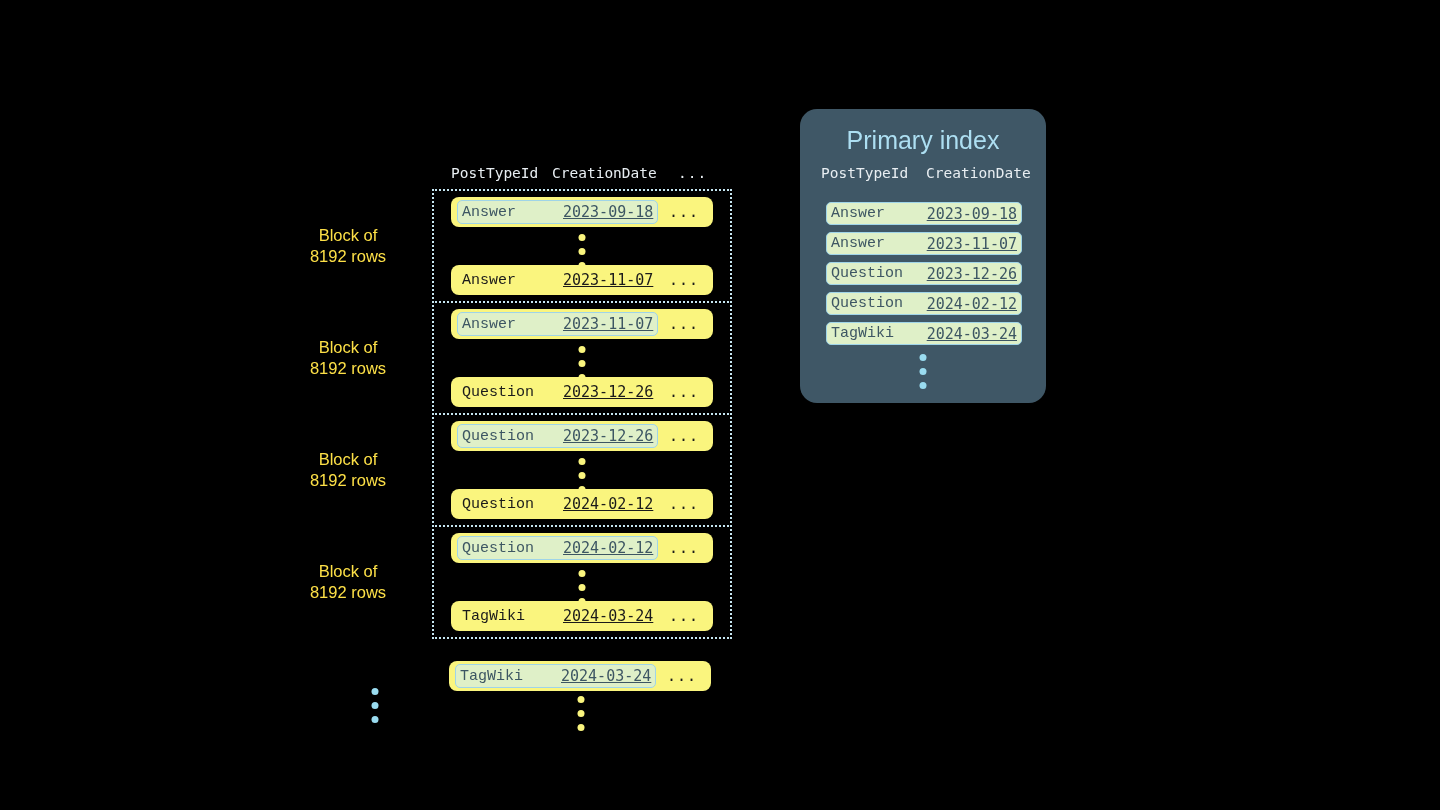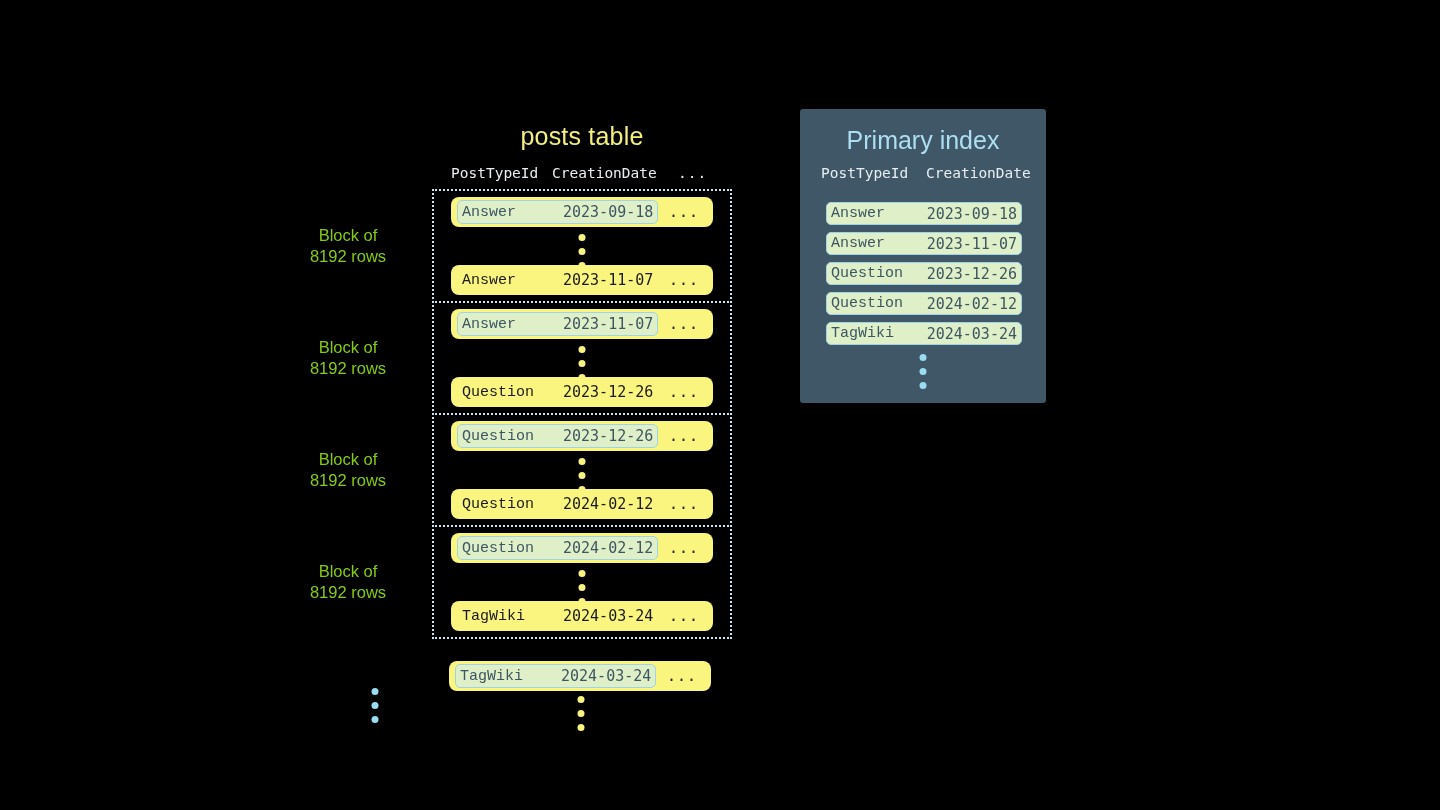--- a/index.html
+++ b/index.html
@@ -64,21 +64,21 @@
   }
   .block-label {
     position: absolute;
     right: 302px;
     top: 50%;
     transform: translateY(-50%);
     width: 160px;
     text-align: center;
     font-size: 16.5px;
     line-height: 21px;
-    color: #84cc16;
+    color: #fde047;
     white-space: pre-line;
     font-family: "Liberation Sans", sans-serif;
   }
 
   
   .row-pill {
     position: relative;
     box-sizing: border-box;
     width: 262px;
     height: 30px;
@@ -108,21 +108,21 @@
     background: transparent;
     border: 1px solid transparent;
     color: #1a1a1a;
   }
   .cell-type {
     display: inline-block;
     width: 101px;
     white-space: pre;
     font-family: Liberation Mono, monospace;
   }
-  .cell-date { display: inline-block; white-space: pre; }
+  .cell-date { display: inline-block; white-space: pre; text-decoration: underline; }
   .row-pill .ellipsis {
     position: absolute;
     right: 14px;
     top: 50%;
     transform: translateY(-50%);
     color: #1a1a1a;
     letter-spacing: 1px;
     font-family: "DejaVu Sans Mono", monospace;
     font-size: 15px;
   }
@@ -167,21 +167,21 @@
   }
 
   
   .index-panel {
     position: absolute;
     left: 800px;
     top: 109px;
     width: 246px;
     height: 294px;
     background: #3f5766;
-    border-radius: 3px;
+    border-radius: 17px;
   }
   .index-title {
     position: absolute;
     left: 0;
     top: 17px;
     width: 100%;
     text-align: center;
     font-size: 25px;
     color: #addff2;
     font-family: "Liberation Sans", sans-serif;
@@ -227,21 +227,20 @@
     left: 50%;
     transform: translateX(-50%);
     top: 245px;
   }
 </style>
 </head>
 <body>
 
 <div class="stage">
 
-  <div class="posts-title">posts table</div>
 
   <div class="posts-header">
     <span class="h-type">PostTypeId</span>
     <span class="h-date">CreationDate</span>
     <span class="h-more">...</span>
   </div>
 
   <div class="blocks">
 
     <div class="block">

